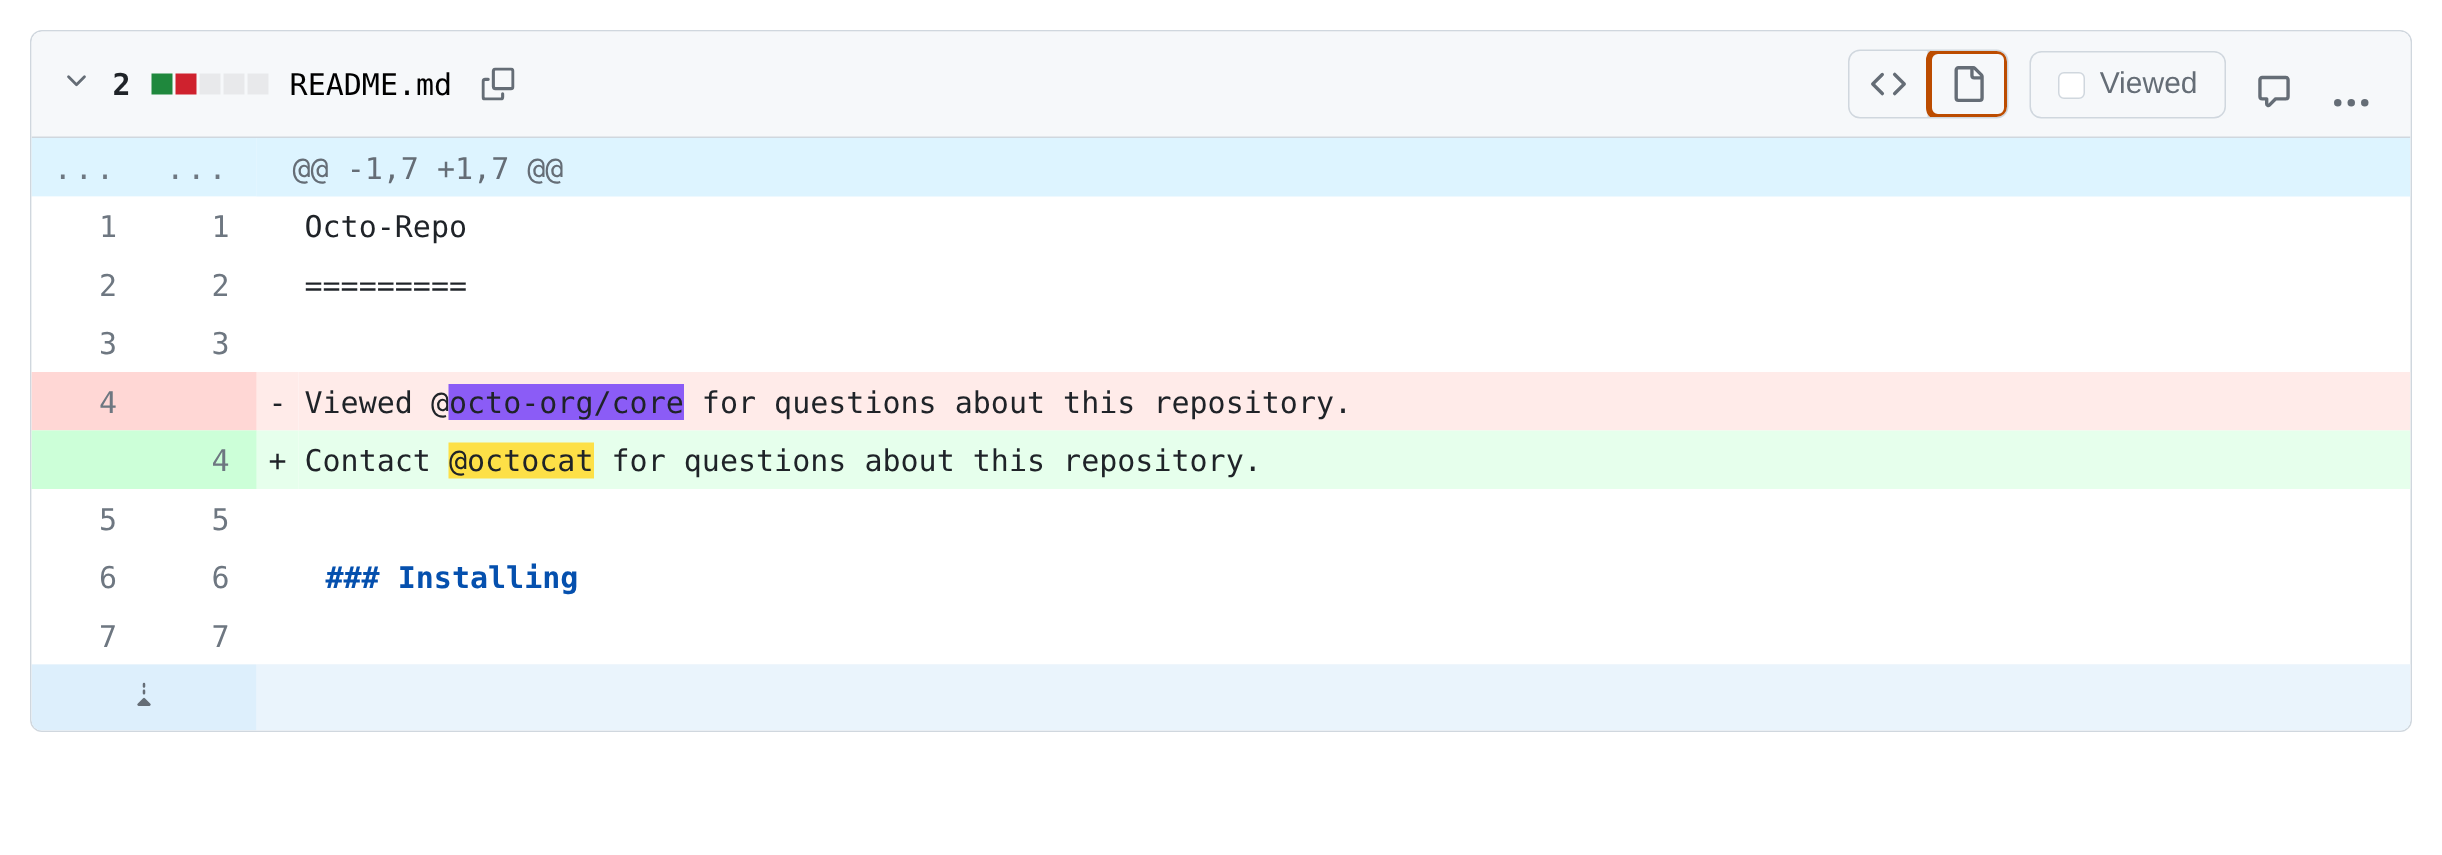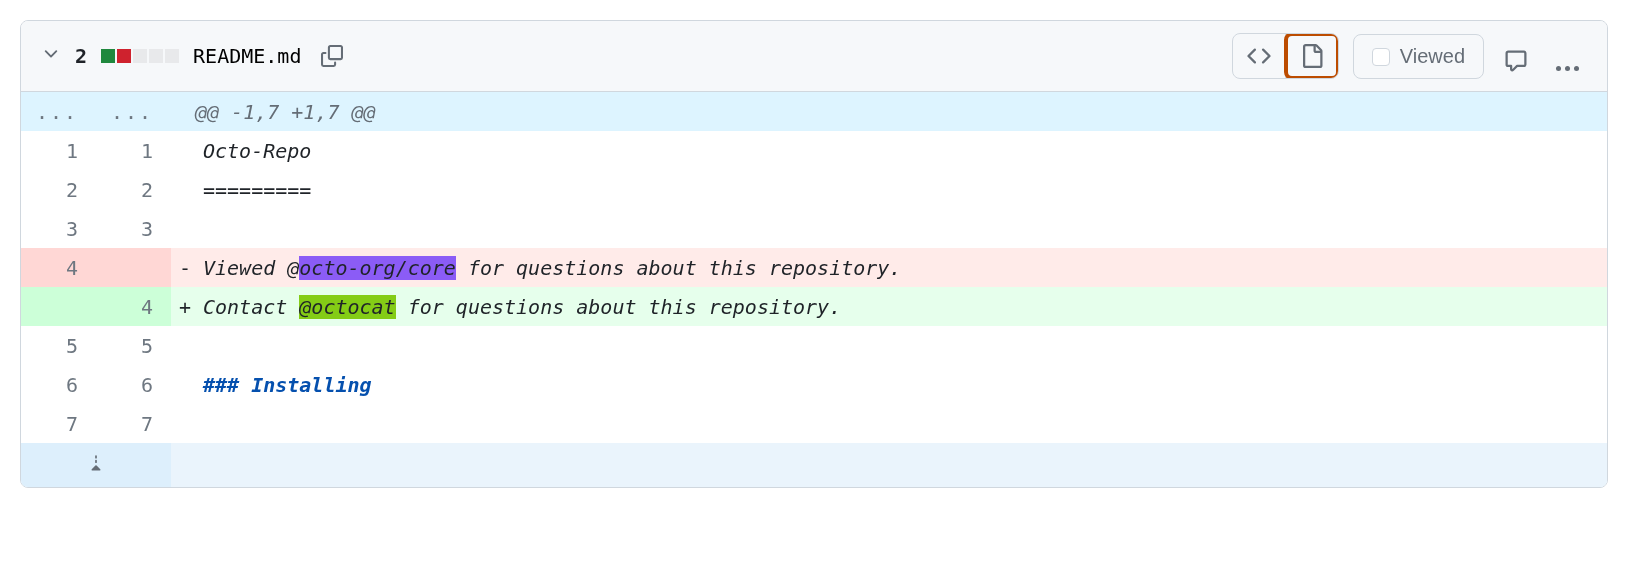--- a/index.html
+++ b/index.html
@@ -150,21 +150,20 @@
       width: 28px;
       text-align: center;
       color: #1f2328;
       vertical-align: middle;
     }
     .code-cell {
       padding-left: 4px;
       color: #1f2328;
       vertical-align: middle;
       white-space: pre;
-      font-style: italic;
     }
     .hunk-row {
       background: #ddf4ff;
     }
     .hunk-row .num-cell {
       background: #ddf4ff;
       color: #6e7781;
       letter-spacing: 2px;
     }
     .hunk-row .code-cell {
@@ -183,25 +182,26 @@
     .addition-row {
       background: #e6ffec;
     }
     .addition-row .num-cell {
       background: #ccffd8;
     }
     .del-highlight {
       background: #8b5cf6;
     }
     .add-highlight {
-      background: #84cc16;
+      background: #fde047;
     }
     .md-heading {
       color: #0550ae;
       font-weight: 700;
+      margin-left: 14px;
     }
     .expand-row {
       background: #eaf4fc;
     }
     .expand-cell {
       background: #ddeffc;
       text-align: center;
       color: #656d76;
       padding: 10px 0;
     }

